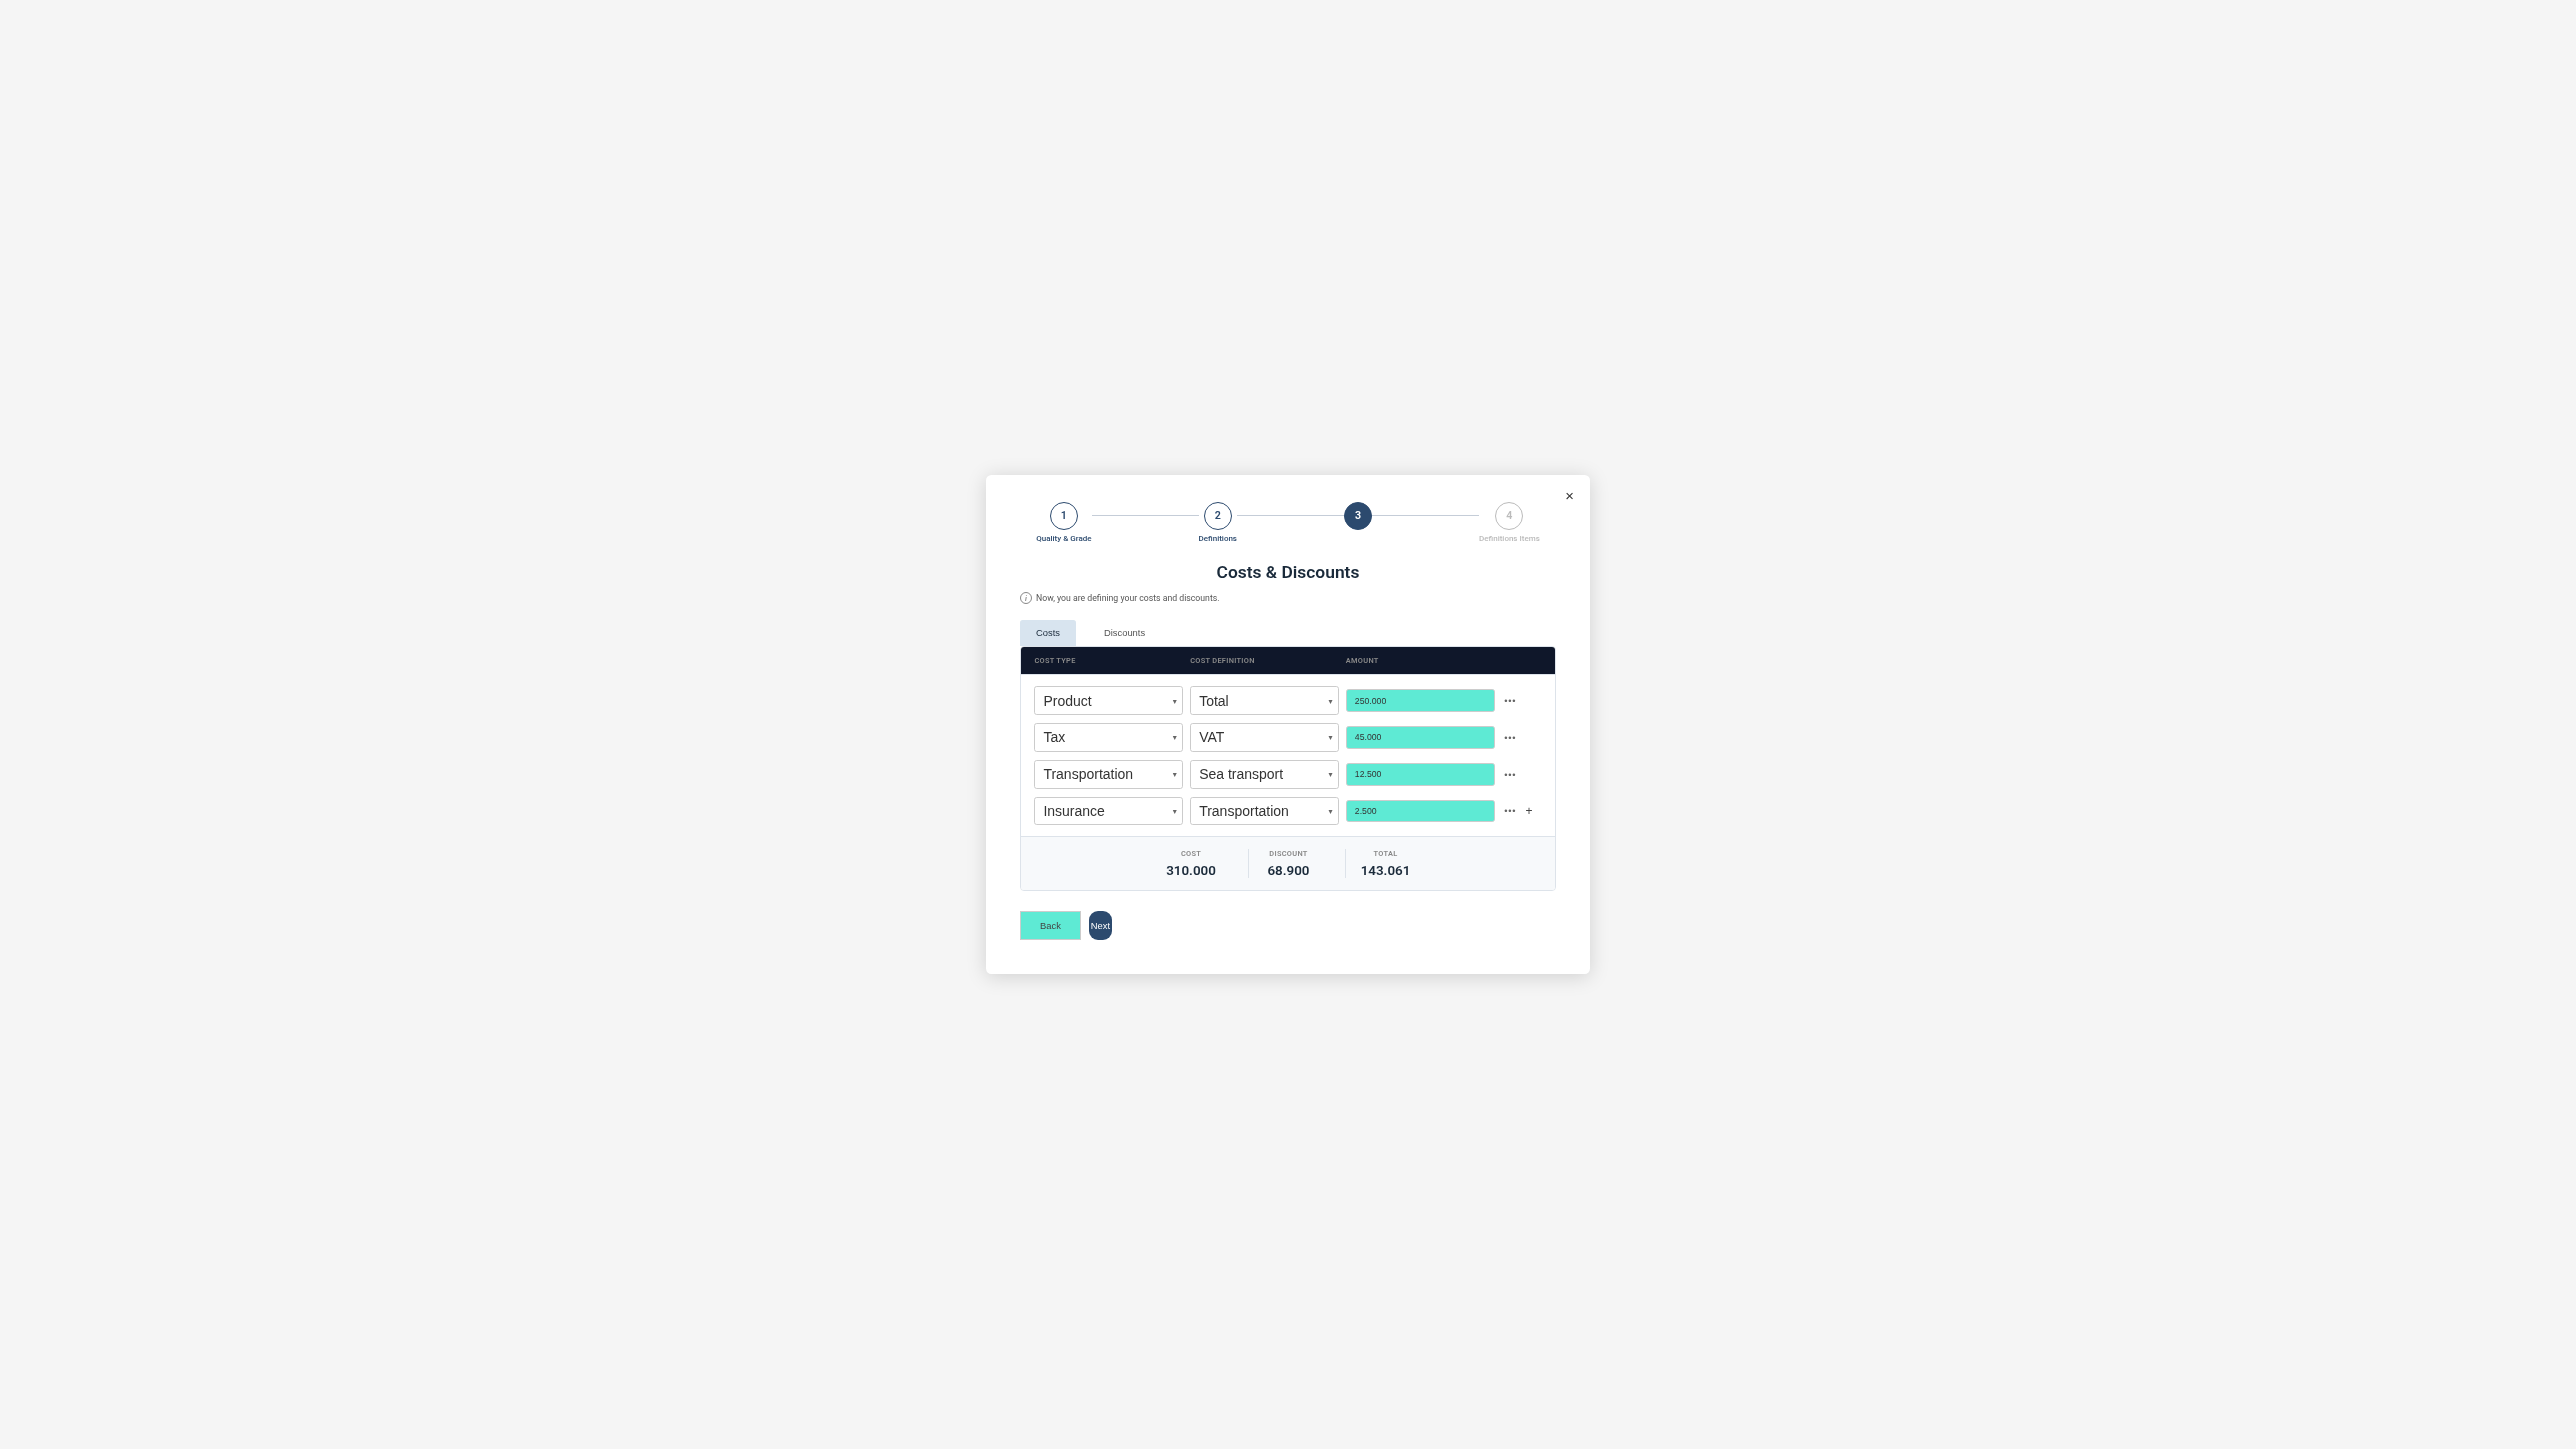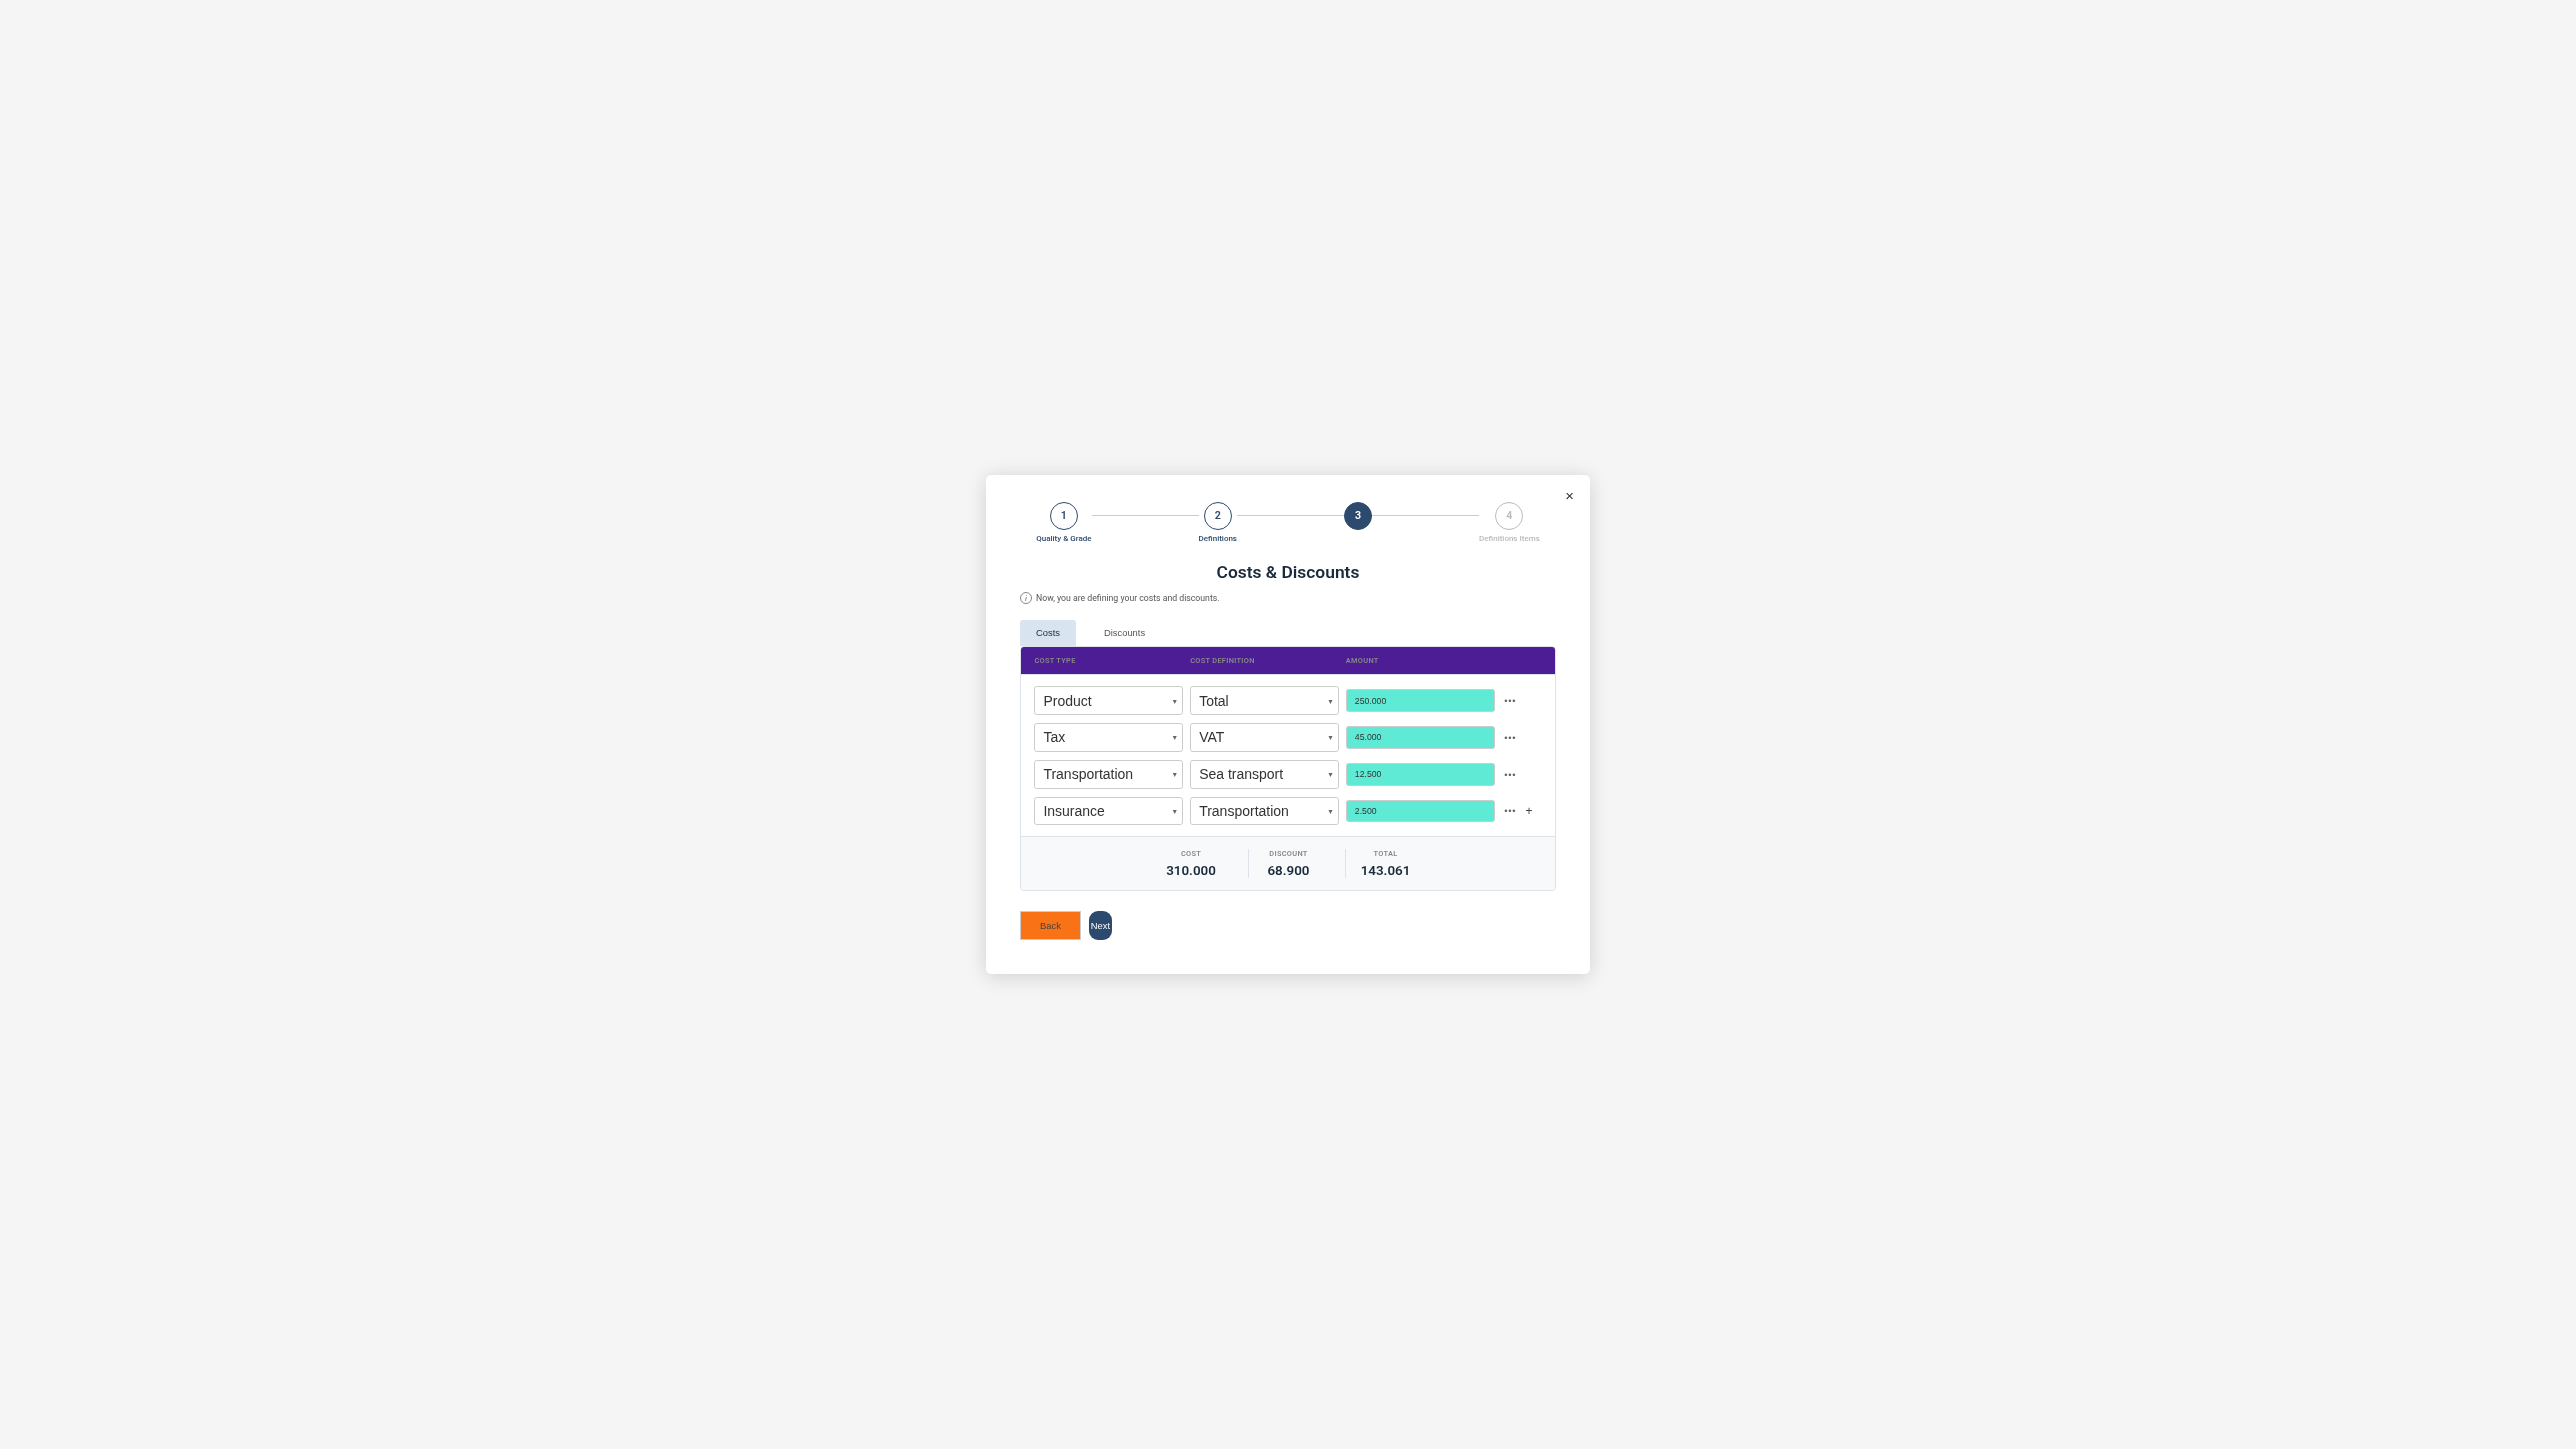--- a/index.html
+++ b/index.html
@@ -143,21 +143,21 @@
       border: 0.7px solid #dde3ea;
       border-radius: 4px;
       padding: 0;
       overflow: hidden;
       margin-bottom: 0;
     }
     .table-header {
       display: grid;
       grid-template-columns: 1fr 1fr 1fr 40px;
       padding: 9.4px 13.4px;
-      background: #4c1d95;
+      background: #0f172a;
       border-bottom: 0.7px solid #dde3ea;
     }
     .col-label {
       font-size: 7.4px;
       font-weight: 600;
       color: #888;
       letter-spacing: 0.3px;
       text-transform: uppercase;
     }
     .table-body {
@@ -262,21 +262,21 @@
     }
     
     .footer-btns {
       display: flex;
       gap: 8px;
       margin-top: 20px;
     }
     .btn-back {
       padding: 8px 19px;
       border: 0.7px solid #ccc;
-      background: #f97316;
+      background: #5eead4;
       color: #444;
       border-radius: 0;
       font-size: 9.4px;
       cursor: pointer;
     }
     .btn-next {
       padding: 8px 2px;
       border: none;
       background: #2c4a6e;
       color: #fff;

